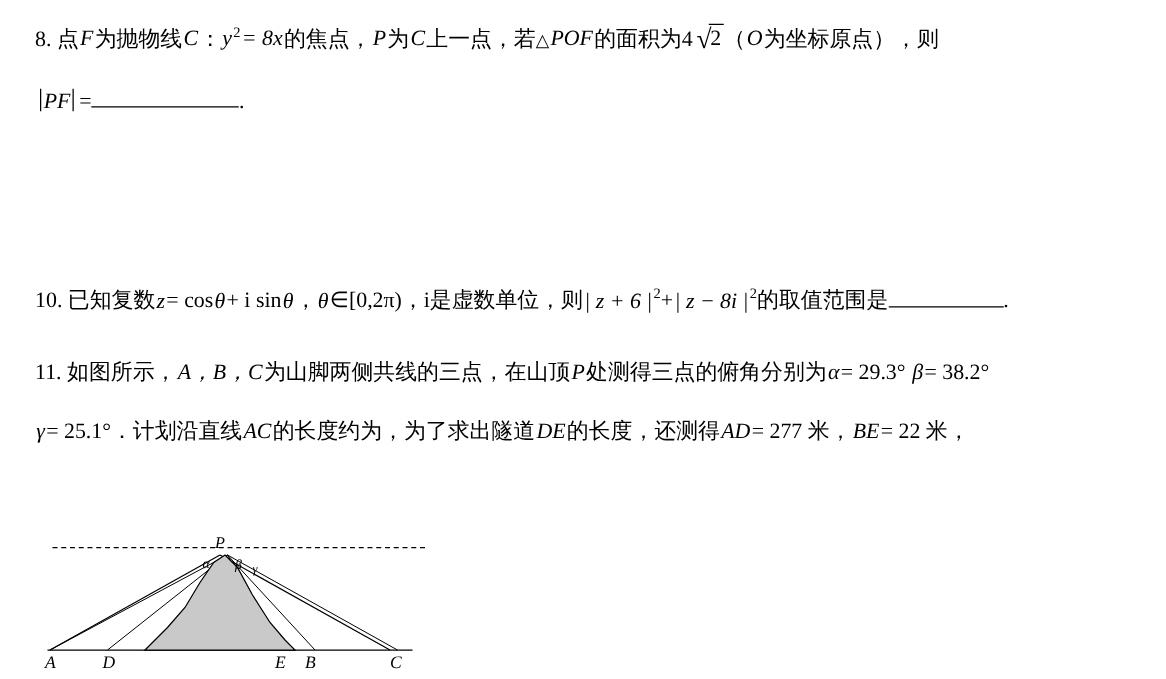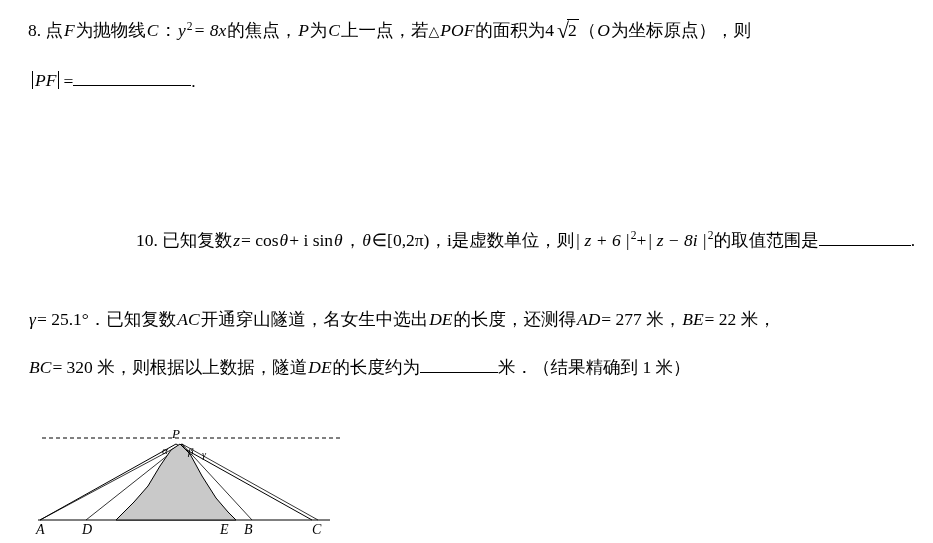--- a/index.html
+++ b/index.html
@@ -124,33 +124,34 @@
     <span class="line">
       <span class="num">8.</span>
       <span>点</span><span class="it">F</span><span>为抛物线</span><span class="it">C</span><span>：</span><span class="it">y</span><span class="sup rmp">2</span><span class="it">= 8x</span><span>的焦点，</span><span class="it">P</span><span>为</span><span class="it">C</span><span>上一点，若</span><span class="rm" style="font-size:0.8em;">△</span><span class="it">POF</span><span>的面积为</span><span class="rm">4</span><span class="sqrt"><span class="radical">√</span><span class="rad-body">2</span></span><span>（</span><span class="it">O</span><span>为坐标原点），则</span>
     </span>
     <span class="line" style="display:block; margin-top: 20px;">
       <span class="abs"><span class="bar"></span><span class="it">PF</span><span class="bar"></span></span><span>=</span><span class="blank b-long"></span><span>.</span>
     </span>
   </div>
 
 
-  <div class="q" style="top: 227px; text-align: right;">
+  <div class="q" style="top: 227px;">
     <span class="line">
       <span class="num">10.</span>
       <span>已知复数</span><span class="it">z</span><span class="rm">= cos</span><span class="it">θ</span><span class="rm">+ i sin</span><span class="it">θ</span><span>，</span><span class="it">θ</span><span class="rm">∈</span><span class="rm">[0,2π)</span><span>，</span><span class="rm">i</span><span>是虚数单位，则</span><span class="it">| z + 6 |</span><span class="sup rmp">2</span><span class="rm">+</span><span class="it">| z − 8i |</span><span class="sup rmp">2</span><span>的取值范围是</span><span class="blank b-med"></span><span>.</span>
     </span>
   </div>
 
   <div class="q" style="top: 285px;">
-    <span class="line" style="display:block; margin-top: 22px;">
-      <span class="it">γ</span><span class="rm">= 25.1°</span><span>．已知复数</span><span class="it">AC</span><span>开通穿山隧道，名女生中选出</span><span class="it">DE</span><span>的长度，还测得</span><span class="it">AD</span><span class="rm">= 277 米，</span><span class="it">BE</span><span class="rm">= 22 米，</span>
+    <span class="line">
+      <span class="num">11.</span>
+      <span>如图所示，</span><span class="it">A，B，C</span><span>为山脚两侧共线的三点，在山顶</span><span class="it">P</span><span>处测得三点的俯角分别为</span><span class="it">α</span><span class="rm">= 29.3°</span>&nbsp;<span class="it">β</span><span class="rm">= 38.2°</span>
     </span>
     <span class="line" style="display:block; margin-top: 22px;">
-      <span class="it">BC</span><span class="rm">= 320 米，则根据以上数据，隧道</span><span class="it">DE</span><span>的长度约为</span><span class="blank b-short"></span><span>米．（结果精确到 1 米）</span>
+      <span class="it">γ</span><span class="rm">= 25.1°</span><span>．计划沿直线</span><span class="it">AC</span><span>的长度约为，为了求出隧道</span><span class="it">DE</span><span>的长度，还测得</span><span class="it">AD</span><span class="rm">= 277 米，</span><span class="it">BE</span><span class="rm">= 22 米，</span>
     </span>
   </div>
 
   <div class="figure">
     <svg width="320" height="112" viewBox="0 0 320 112">
 
       <line x1="12" y1="14" x2="312" y2="14" stroke="#000" stroke-width="1" stroke-dasharray="4,3"></line>
 
       <line x1="10" y1="96" x2="146" y2="20" stroke="#000" stroke-width="1"></line>
       <line x1="146" y1="20" x2="282" y2="96" stroke="#000" stroke-width="1"></line>

